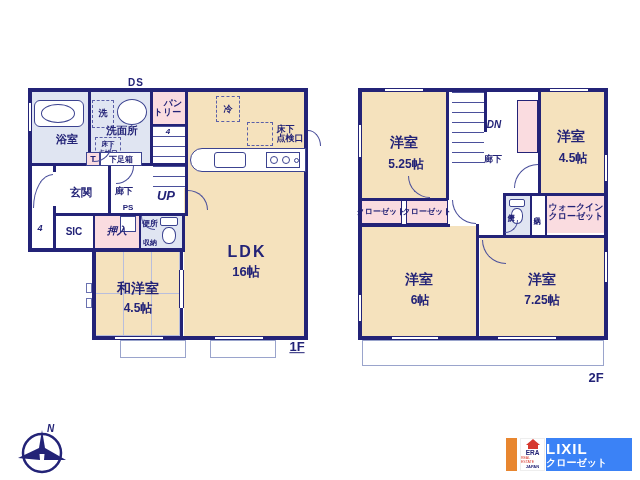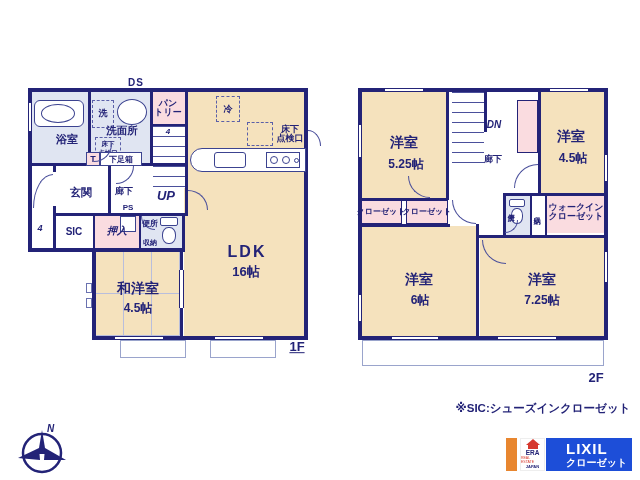--- a/index.html
+++ b/index.html
@@ -5,21 +5,21 @@
   html,body{margin:0;padding:0;background:#fff;}
   #stage{position:relative;width:640px;height:480px;background:#fff;overflow:hidden;
          font-family:"Liberation Sans","DejaVu Sans",sans-serif;}
   .fill{position:absolute;z-index:1;}
   .beige{background:#f5e2bd;}
   .blue{background:#e0e5f2;}
   .pink{background:#fadce0;}
   .wall{position:absolute;background:#232377;z-index:10;}
   .winh{position:absolute;background:#fff;border-top:1.2px solid #232377;border-bottom:1.2px solid #232377;box-sizing:border-box;z-index:11;}
   .winv{position:absolute;background:#fff;border-left:1.2px solid #232377;border-right:1.2px solid #232377;box-sizing:border-box;z-index:11;}
-  .lbl{position:absolute;transform:translate(-50%,-50%);color:#232377;font-weight:bold;white-space:nowrap;z-index:20;line-height:1.05;text-align:center;}
+  .lbl{position:absolute;transform:translate(-50%,-50%);color:#232377;font-weight:bold;white-space:nowrap;z-index:20;line-height:1.05;text-align:left;}
   .vlbl{writing-mode:vertical-rl;text-orientation:upright;letter-spacing:1px;}
   .dash{position:absolute;border:1px dashed #5a5fa8;box-sizing:border-box;z-index:12;display:flex;align-items:center;justify-content:center;}
   .icon{position:absolute;border:1.5px solid #3c4390;background:#fff;box-sizing:border-box;z-index:12;}
   .arc{position:absolute;border:0 solid #4a4f9b;box-sizing:border-box;background:transparent;z-index:12;}
   .stairs{position:absolute;background-image:repeating-linear-gradient(to bottom,#4a4f9b 0,#4a4f9b 1px,transparent 1px,transparent 10px);z-index:5;}
   .tatami{background-image:linear-gradient(#b9bedc 1px,transparent 1px),linear-gradient(90deg,#b9bedc 1px,transparent 1px);background-size:28px 42px;background-position:-1px -1px;}
   .thin{position:absolute;border:1.5px solid #9aa4cc;box-sizing:border-box;z-index:4;background:#fff;}
   .wm{position:absolute;z-index:50;color:rgba(165,140,60,.55);font-weight:bold;pointer-events:none;white-space:nowrap;}
   .dots{position:absolute;z-index:13;display:flex;align-items:center;gap:4px;}
   .dot{border-radius:50%;background:#fff;border:1.2px solid #3c4390;}
@@ -150,21 +150,21 @@
   <div class="arc" style="left:408px;top:176px;width:22px;height:22px;border-width:0 0 1.2px 1.2px;border-radius:0 0 0 100%;"></div>
   <div class="arc" style="left:514px;top:164px;width:24px;height:24px;border-width:1.2px 0 0 1.2px;border-radius:100% 0 0 0;"></div>
   <div class="arc" style="left:452px;top:200px;width:24px;height:24px;border-width:0 0 1.2px 1.2px;border-radius:0 0 0 100%;"></div>
   <div class="arc" style="left:482px;top:240px;width:24px;height:24px;border-width:0 0 1.2px 1.2px;border-radius:0 0 0 100%;"></div>
   <div class="arc" style="left:505px;top:220px;width:13px;height:13px;border-width:0 1.2px 1.2px 0;border-radius:0 0 100% 0;"></div>
 
   <div class="lbl" style="left:136px;top:83px;font-size:10px;letter-spacing:1px;">DS</div>
   <div class="lbl" style="left:67px;top:140px;font-size:11px;">浴室</div>
   <div class="lbl" style="left:122px;top:131px;font-size:10.5px;">洗面所</div>
   <div class="lbl" style="left:168px;top:108px;font-size:9px;">
-    <span style="display:block;">パン</span>
+    <span style="display:block;padding-left:10px;">パン</span>
     <span style="display:block;">トリー</span>
   </div>
   <div class="lbl" style="left:168px;top:132px;font-size:8px;font-style:italic;">4</div>
   <div class="lbl" style="left:166px;top:196px;font-size:13px;font-style:italic;">UP</div>
   <div class="lbl" style="left:290px;top:134px;font-size:9px;">
     <span style="display:block;">床下</span>
     <span style="display:block;">点検口</span>
   </div>
   <div class="lbl" style="left:247px;top:252px;font-size:16px;letter-spacing:2px;">LDK</div>
   <div class="lbl" style="left:246px;top:272px;font-size:13px;">16帖</div>
@@ -193,36 +193,35 @@
     <span style="display:block;">クローゼット</span>
   </div>
   <div class="lbl" style="left:381px;top:212px;font-size:8px;">クローゼット</div>
   <div class="lbl" style="left:427px;top:212px;font-size:8px;">クローゼット</div>
   <div class="lbl" style="left:419px;top:279px;font-size:14px;">洋室</div>
   <div class="lbl" style="left:420px;top:300px;font-size:12px;">6帖</div>
   <div class="lbl" style="left:542px;top:279px;font-size:14px;">洋室</div>
   <div class="lbl" style="left:542px;top:300px;font-size:12px;">7.25帖</div>
   <div class="lbl" style="left:596px;top:378px;font-size:13px;">2F</div>
 
-  <div class="lbl" style="left:543px;top:408px;font-size:11.5px;">※SIC:シューズインクローゼット</div>
 
   <svg width="60" height="58" viewBox="0 0 60 58" style="position:absolute;left:12px;top:420px;z-index:30;">
     <circle cx="30" cy="33" r="19" fill="none" stroke="#232377" stroke-width="2.5"></circle>
     <polygon points="30,10 34,34 26,34" fill="#232377"></polygon>
     <polygon points="6,38 27,28 28,40" fill="#232377"></polygon>
     <polygon points="33,28 54,40 32,40" fill="#232377"></polygon>
     <text x="35" y="12" font-size="10" font-style="italic" font-weight="bold" fill="#232377">N</text>
   </svg>
 
   <div style="position:absolute;left:506px;top:438px;width:11px;height:33px;background:#e8862f;z-index:30;"></div>
   <div class="logo-box" style="left:520px;top:438px;width:25px;height:33px;background:#fff;border:1px solid #eee;align-items:center;">
     <div style="width:0;height:0;border-left:7px solid transparent;border-right:7px solid transparent;border-bottom:6px solid #d6392e;"></div>
     <div style="width:10px;height:4px;background:#d6392e;"></div>
     <div style="font-size:6.5px;font-weight:bold;color:#232377;line-height:1.2;">ERA</div>
     <div style="font-size:3.5px;color:#d6392e;line-height:1.1;">REAL ESTATE</div>
     <div style="font-size:4px;font-weight:bold;color:#232377;line-height:1.2;">JAPAN</div>
   </div>
-  <div class="logo-box" style="left:546px;top:438px;width:86px;height:33px;background:#1d4ed8;padding-left:20px;">
+  <div class="logo-box" style="left:546px;top:438px;width:86px;height:33px;background:#3b82f6;padding-left:0;">
     <div style="font-size:15px;font-weight:bold;color:#fff;letter-spacing:1px;line-height:1.05;">LIXIL</div>
     <div style="font-size:10px;font-weight:bold;color:#fff;line-height:1.1;">クローゼット</div>
   </div>
 
 </div>
 
 </body></html>

